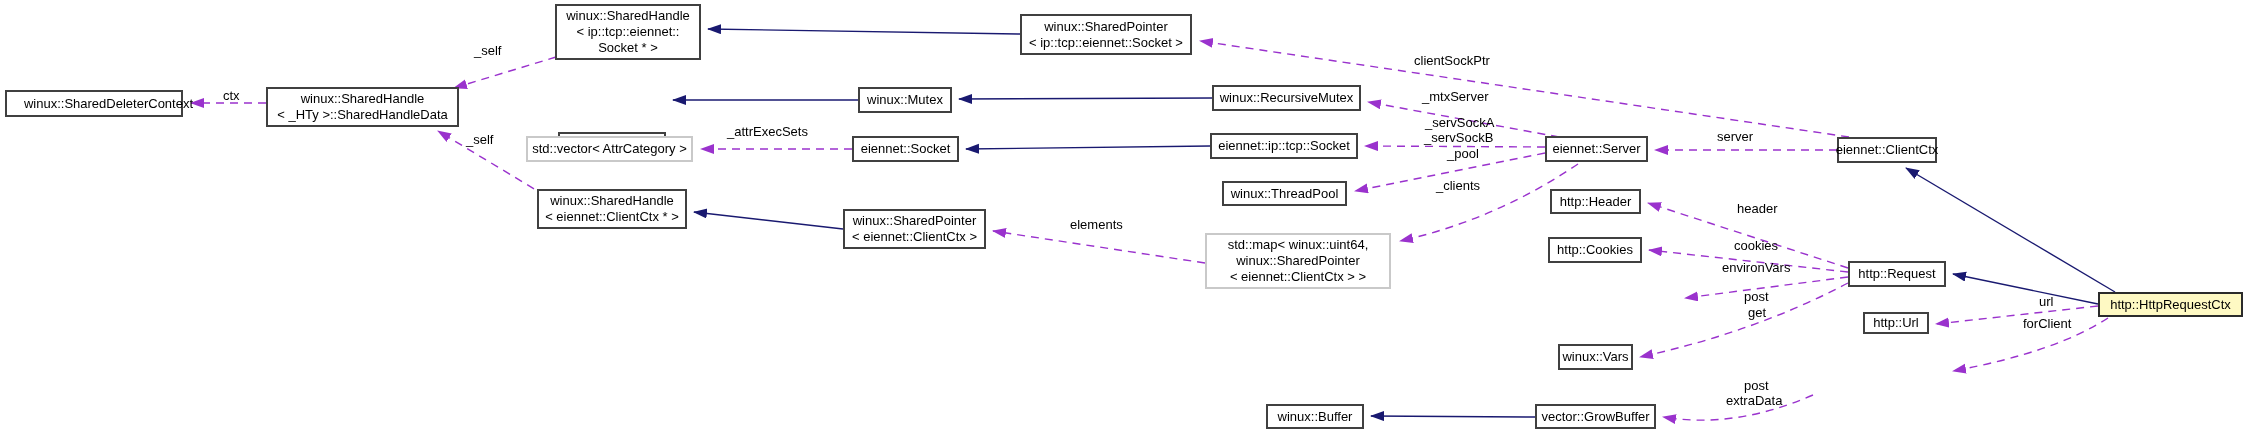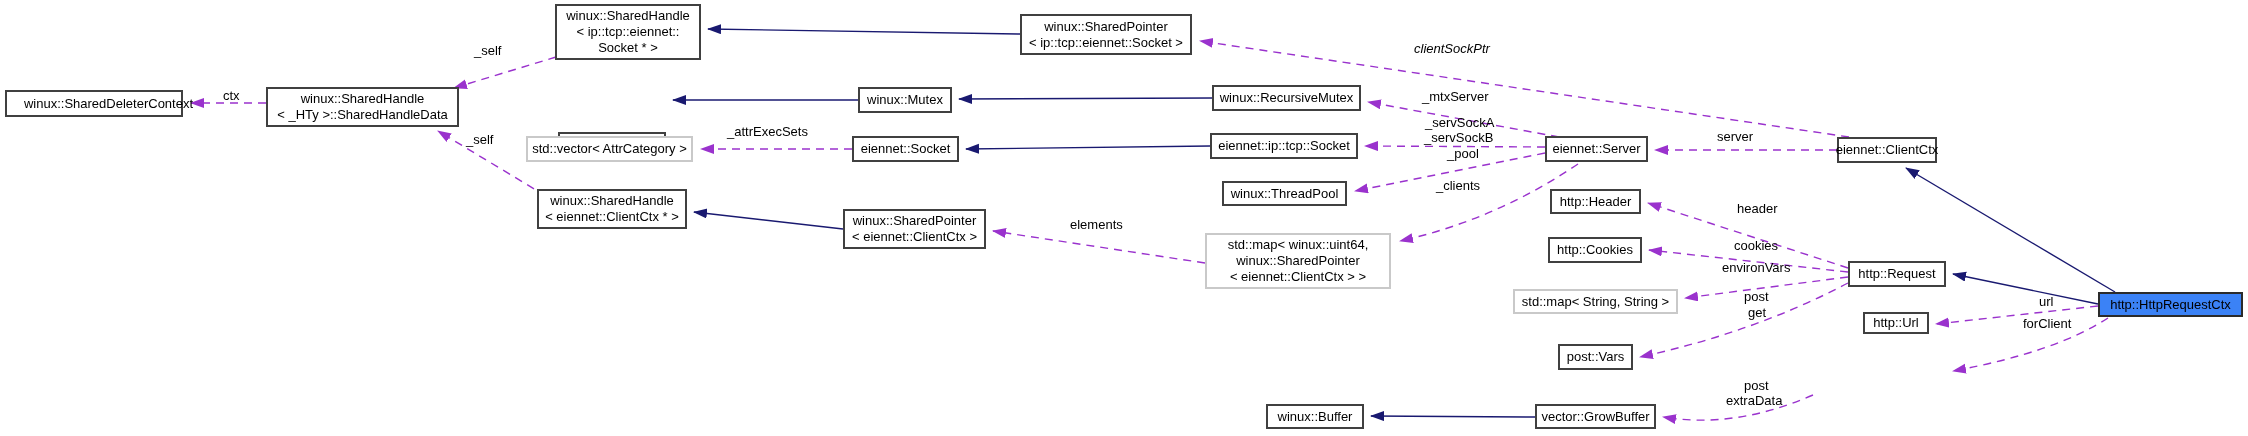--- a/index.html
+++ b/index.html
@@ -18,21 +18,21 @@
     border:2px solid #404040;
     color:#000000;
     font-size:13px;
     line-height:16px;
     display:flex;align-items:center;justify-content:center;
     text-align:center;
     white-space:pre-line;
     padding:1px 4px;
   }
   .node.std{border:2px solid #c9c9c9;}
-  .node.highlight{background:#3b82f6;border:2px solid #2b2b2b;}
+  .node.highlight{background:#fef9c3;border:2px solid #2b2b2b;}
   .edge-label{
     position:absolute;
     font-size:13px;
     line-height:14px;
     color:#000000;
     white-space:nowrap;
   }
 </style>
 </head>
 <body>
@@ -101,33 +101,32 @@
 &lt; eiennet::ClientCtx * &gt;</div>
   <div class="node" style="left:843px;top:209px;width:143px;height:40px;">winux::SharedPointer
 &lt; eiennet::ClientCtx &gt;</div>
   <div class="node std" style="left:1205px;top:233px;width:186px;height:56px;">std::map&lt; winux::uint64,
 winux::SharedPointer
 &lt; eiennet::ClientCtx &gt; &gt;</div>
   <div class="node" style="left:1545px;top:136px;width:103px;height:26px;">eiennet::Server</div>
   <div class="node" style="left:1837px;top:137px;width:100px;height:26px;">eiennet::ClientCtx</div>
   <div class="node" style="left:1550px;top:189px;width:91px;height:25px;">http::Header</div>
   <div class="node" style="left:1548px;top:237px;width:94px;height:26px;">http::Cookies</div>
-  <div class="node std" style="left:1513px;top:289px;width:165px;height:25px;">std::map&lt; String, String &gt;</div>
-  <div class="node" style="left:1558px;top:344px;width:75px;height:26px;">post::Vars</div>
+  <div class="node" style="left:1558px;top:344px;width:75px;height:26px;">winux::Vars</div>
   <div class="node" style="left:1848px;top:261px;width:98px;height:26px;">http::Request</div>
   <div class="node" style="left:1863px;top:312px;width:66px;height:22px;">http::Url</div>
   <div class="node" style="left:1266px;top:404px;width:98px;height:25px;">winux::Buffer</div>
   <div class="node" style="left:1535px;top:404px;width:121px;height:25px;">vector::GrowBuffer</div>
   <div class="node highlight" style="left:2098px;top:292px;width:145px;height:25px;">http::HttpRequestCtx</div>
 
   <span class="edge-label" style="left:223px;top:89px;">ctx</span>
   <span class="edge-label" style="left:474px;top:44px;">_self</span>
   <span class="edge-label" style="left:466px;top:133px;">_self</span>
   <span class="edge-label" style="left:727px;top:125px;">_attrExecSets</span>
-  <span class="edge-label" style="left:1414px;top:42px;font-style:italic;">clientSockPtr</span>
+  <span class="edge-label" style="left:1414px;top:54px;">clientSockPtr</span>
   <span class="edge-label" style="left:1422px;top:90px;">_mtxServer</span>
   <span class="edge-label" style="left:1425px;top:116px;">_servSockA</span>
   <span class="edge-label" style="left:1424px;top:131px;">_servSockB</span>
   <span class="edge-label" style="left:1447px;top:147px;">_pool</span>
   <span class="edge-label" style="left:1436px;top:179px;">_clients</span>
   <span class="edge-label" style="left:1070px;top:218px;">elements</span>
   <span class="edge-label" style="left:1717px;top:130px;">server</span>
   <span class="edge-label" style="left:1737px;top:202px;">header</span>
   <span class="edge-label" style="left:1734px;top:239px;">cookies</span>
   <span class="edge-label" style="left:1722px;top:261px;">environVars</span>

